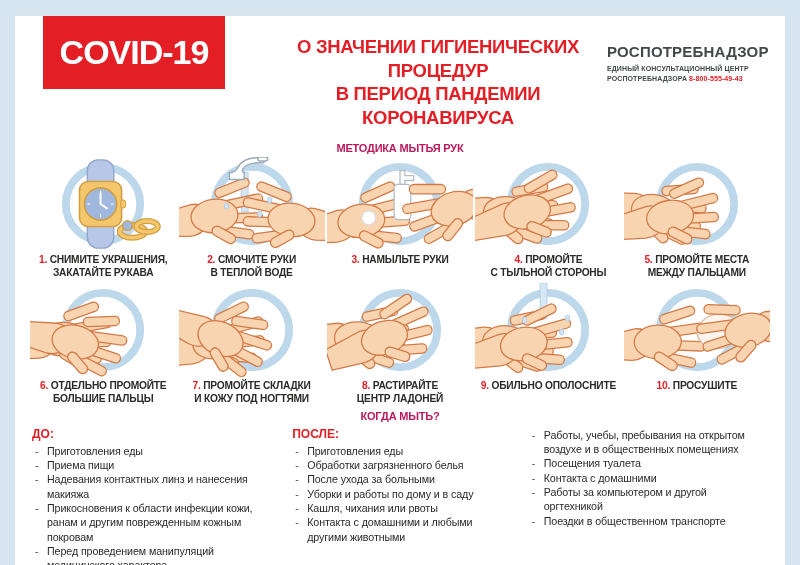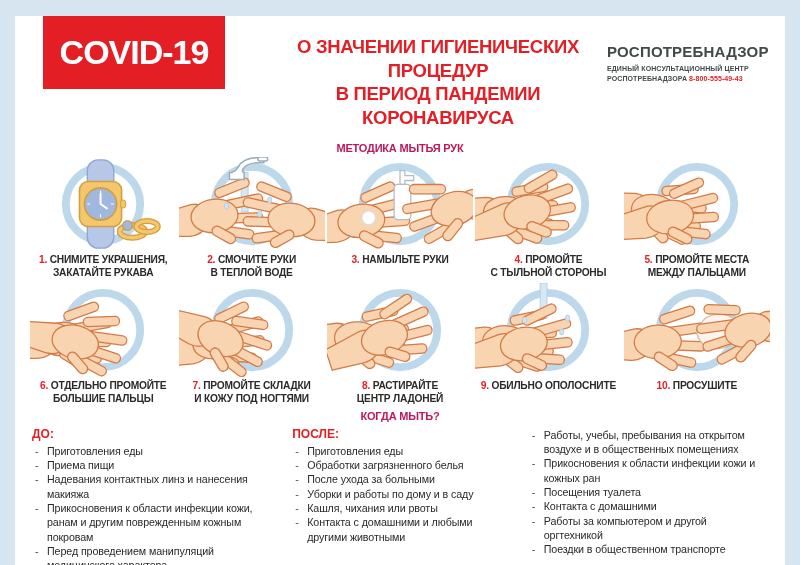--- a/index.html
+++ b/index.html
@@ -239,21 +239,20 @@
         <li>После ухода за больными</li>
         <li>Уборки и работы по дому и в саду</li>
         <li>Кашля, чихания или рвоты</li>
         <li>Контакта с домашними и любыми другими животными</li>
       </ul>
     </div>
 
     <div class="when-col-3">
       <ul class="when-list">
         <li>Работы, учебы, пребывания на открытом воздухе и в общественных помещениях</li>
-        <li>Прикосновения к области инфекции кожи и кожных ран</li>
         <li>Посещения туалета</li>
         <li>Контакта с домашними</li>
         <li>Работы за компьютером и другой оргтехникой</li>
         <li>Поездки в общественном транспорте</li>
       </ul>
     </div>
 
   </div>
 </div>
 

